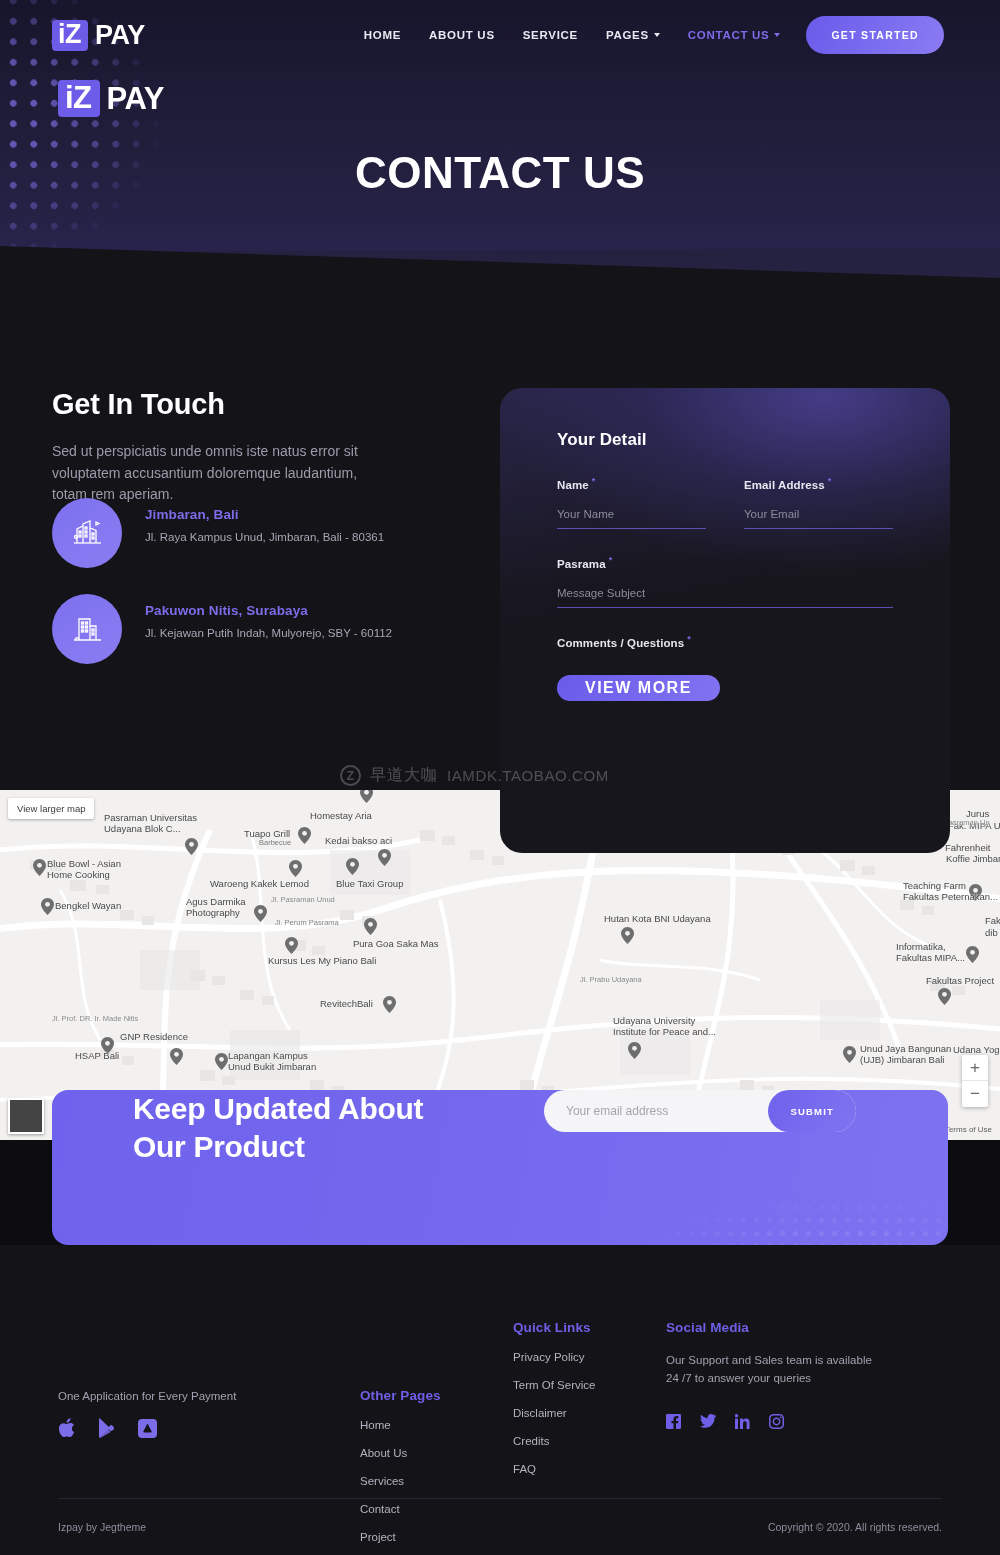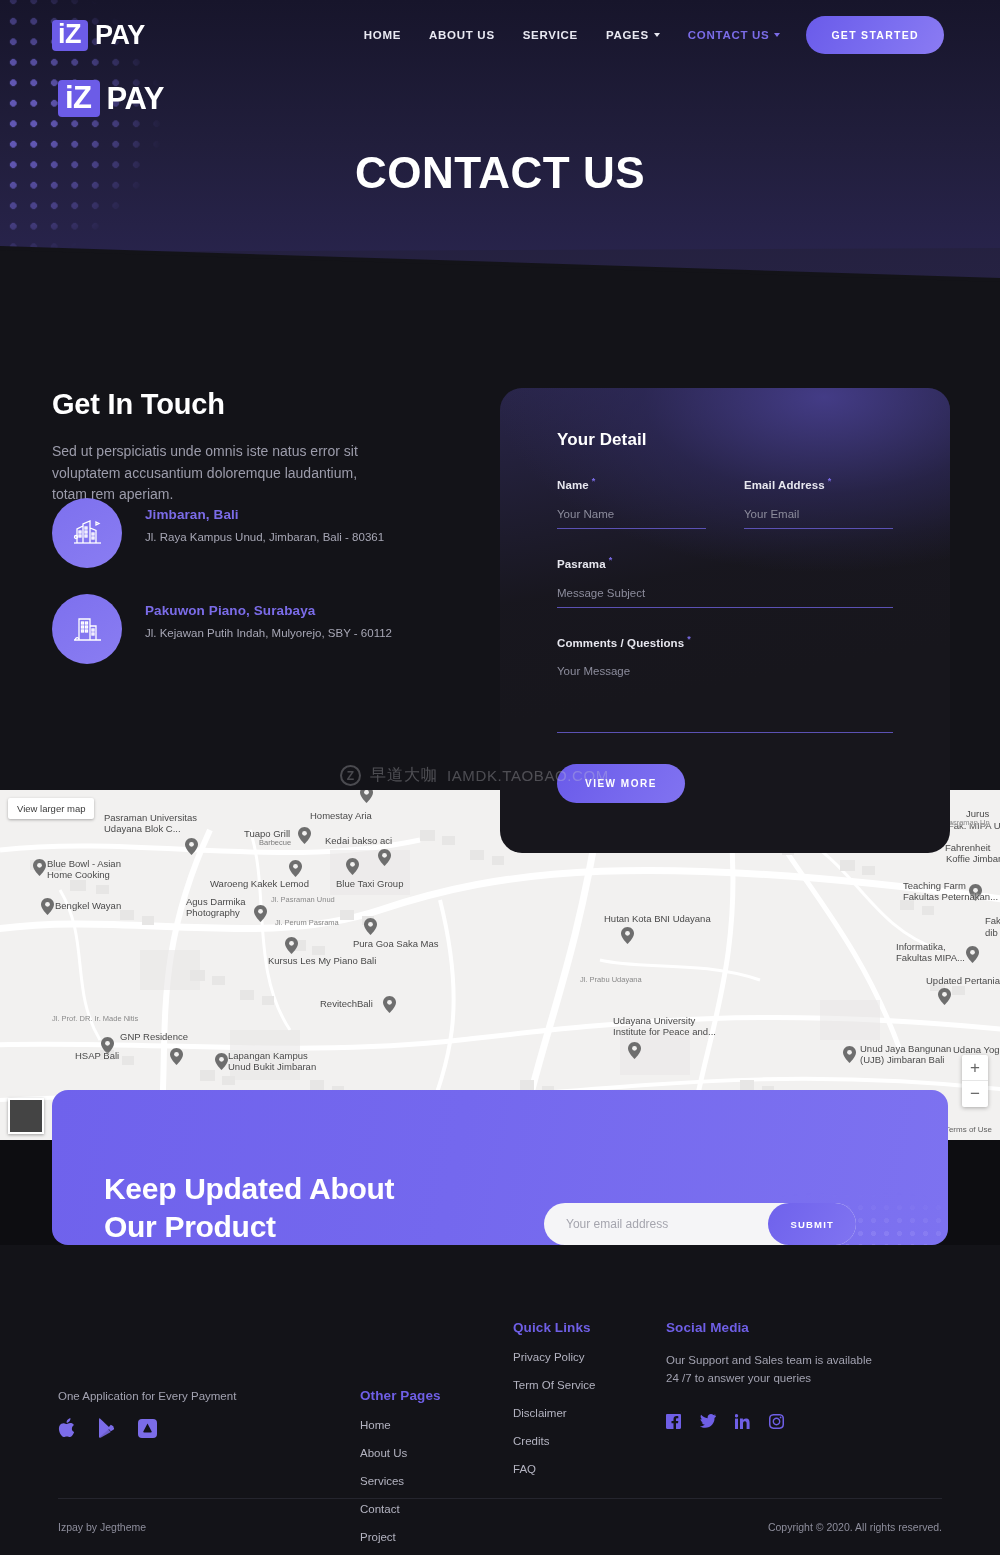--- a/index.html
+++ b/index.html
@@ -122,22 +122,22 @@
   .finput::placeholder { color:#8c8c9c; }
   .ftextarea {
     width:100%; background:transparent; border:none; border-bottom:1px solid #5b51b4;
     color:#cfcfdb; font-size:11.5px; font-family:"Liberation Sans", sans-serif;
     padding:10px 0 8px 0; outline:none; margin-top:7px; resize:none; height:78px;
   }
   .ftextarea::placeholder { color:#8c8c9c; }
   .btn-view {
     margin-top:27px;
     background:linear-gradient(120deg,#6a5bea,#8173f1);
-    border:none; color:#fff; font-size:10px; letter-spacing:1.5px; font-weight:600;
-    padding:14px 28px; border-radius:24px; cursor:pointer;
+    border:none; color:#fff; font-size:16px; letter-spacing:1.5px; font-weight:600;
+    padding:4px 28px; border-radius:24px; cursor:pointer;
   }
 
   
   .map {
     position:absolute; left:0; top:790px; width:1000px; height:350px;
     background:#f3f2f1; overflow:hidden;
   }
   .map-bg { position:absolute; inset:0; }
   .mlabel {
     position:absolute; font-size:9.5px; color:#4a4a4a; line-height:1.2;
@@ -167,21 +167,21 @@
   .map-thumb {
     position:absolute; left:8px; bottom:6px; width:36px; height:36px;
     background:#444; border:2px solid #fff; box-shadow:0 1px 3px rgba(0,0,0,.35);
   }
 
   
   .news {
     position:absolute; left:52px; top:1090px; width:896px; height:155px;
     border-radius:16px; z-index:12; overflow:hidden;
     background:linear-gradient(100deg,#6f62ec 0%,#7468ee 45%,#7d72f0 100%);
-    display:flex; align-items:flex-end;
+    display:flex; align-items:flex-start;padding-left:29px;
   }
   .news-dots {
     position:absolute; right:-10px; bottom:-40px; width:520px; height:175px;
     background-image:radial-gradient(circle,#9c92f6 2.4px, rgba(0,0,0,0) 2.9px);
     background-size:13px 13px;
     -webkit-mask-image:radial-gradient(ellipse 300px 110px at 80% 100%, #000 10%, rgba(0,0,0,.5) 55%, rgba(0,0,0,0) 85%);
     mask-image:radial-gradient(ellipse 300px 110px at 80% 100%, #000 10%, rgba(0,0,0,.5) 55%, rgba(0,0,0,0) 85%);
     opacity:.65;
   }
   .news-title {
@@ -315,21 +315,21 @@
       <rect x="11.5" y="14" width="2" height="2"></rect>
         <rect x="15.5" y="14" width="2" height="2"></rect>
       <rect x="11.5" y="18" width="2" height="2"></rect>
         <rect x="15.5" y="18" width="2" height="2"></rect>
       <rect x="22" y="17" width="2" height="2"></rect>
         <rect x="22" y="21" width="2" height="2"></rect>
       <path d="M5 28c1-3 3-3 4-1"></path>
     </svg>
   </div>
   <div class="addr-txt">
-    <div class="addr-city">Pakuwon Piano, Surabaya</div>
+    <div class="addr-city">Pakuwon Nitis, Surabaya</div>
     <div class="addr-line">Jl. Kejawan Putih Indah, Mulyorejo, SBY - 60112</div>
   </div>
 </div>
 
 <div class="form-card">
   <div class="form-card-glow"></div>
   <div class="form-inner">
     <div class="form-title">Your Detail</div>
 
     <div class="frow">
@@ -354,21 +354,20 @@
         </div>
         <input class="finput" placeholder="Message Subject" style="">
       </div>
     </div>
 
     <div class="frow">
       <div class="fgroup full">
         <div class="flabel">
           <span>Comments / Questions</span><span class="req">*</span>
         </div>
-        <textarea class="ftextarea" placeholder="Your Message" style=""></textarea>
       </div>
     </div>
 
     <button class="btn-view">VIEW MORE</button>
   </div>
 </div>
 
 <div class="map">
   <svg class="map-bg" width="1000" height="350" viewBox="0 0 1000 350">
     <rect width="1000" height="350" fill="#f2f1f0"></rect>
@@ -598,21 +597,21 @@
         </svg>
       </div>
       <div class="mlabel" style="left: 896px; top: 151px; white-space: pre;">Informatika,
 Fakultas MIPA...</div>
       <div class="mpin" style="left: 938px; top: 198px;">
         <svg viewBox="0 0 13 17">
           <path d="M6.5 0C2.9 0 0 2.9 0 6.5 0 11 6.5 17 6.5 17S13 11 13 6.5C13 2.9 10.1 0 6.5 0z" fill="#6e6e6e"></path>
           <circle cx="6.5" cy="6.3" r="2.4" fill="#f2f1f0"></circle>
         </svg>
       </div>
-      <div class="mlabel" style="left: 926px; top: 185px; white-space: pre;">Updated Pertania</div>
+      <div class="mlabel" style="left: 926px; top: 185px; white-space: pre;">Fakultas Project</div>
       <div class="mlabel" style="left: 966px; top: 18px; white-space: pre;">Jurus</div>
       <div class="mlabel" style="left: 948px; top: 30px; white-space: pre;">Fak. MIPA U</div>
       <div class="mlabel" style="left: 945px; top: 52px; white-space: pre;">Fahrenheit</div>
       <div class="mlabel" style="left: 946px; top: 63px; white-space: pre;">Koffie Jimbara</div>
       <div class="mlabel" style="left: 985px; top: 125px; white-space: pre;">Fak</div>
       <div class="mlabel" style="left: 985px; top: 137px; white-space: pre;">dib</div>
       <div class="mlabel" style="left: 953px; top: 254px; white-space: pre;">Udana Yog</div>
       <div class="mlabel rd" style="left: 910px; top: 28px; white-space: pre;">Jl. Perum Pasraman Un</div>
     </div>
 

